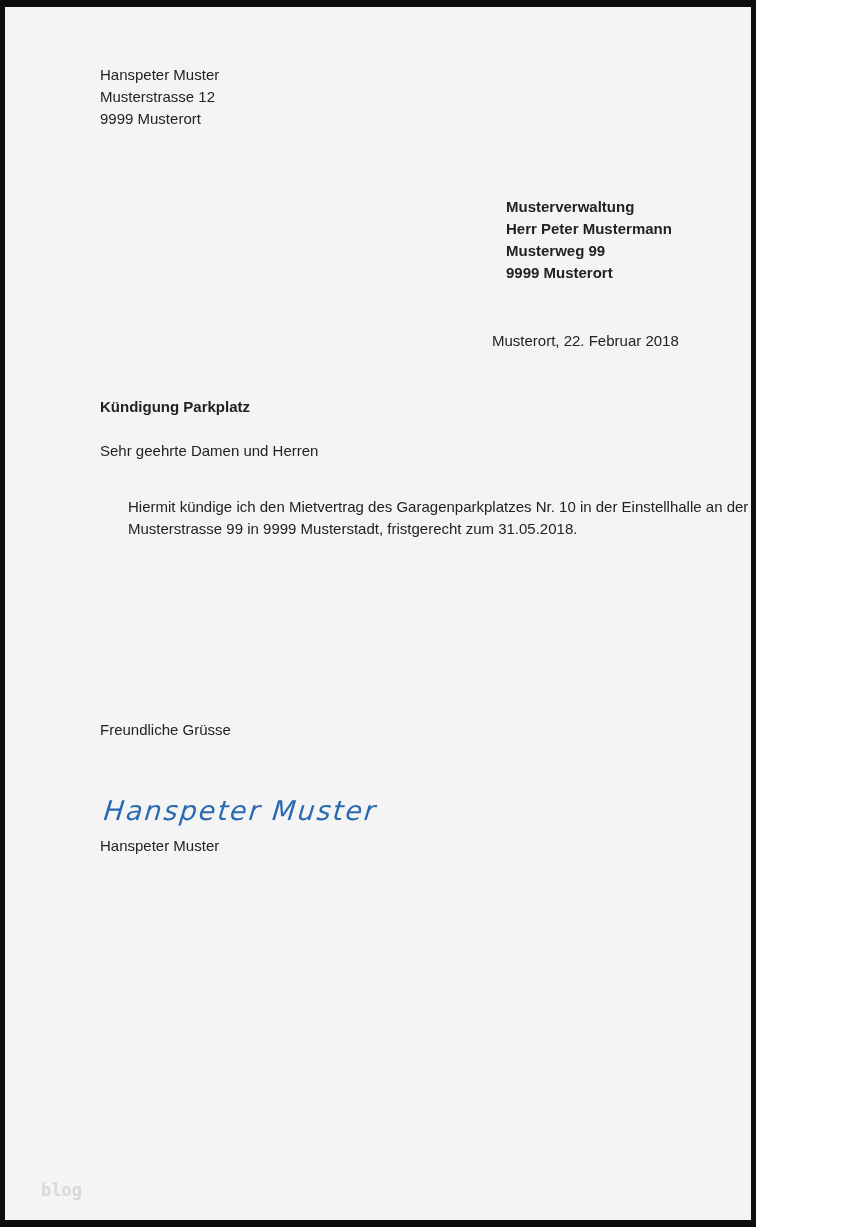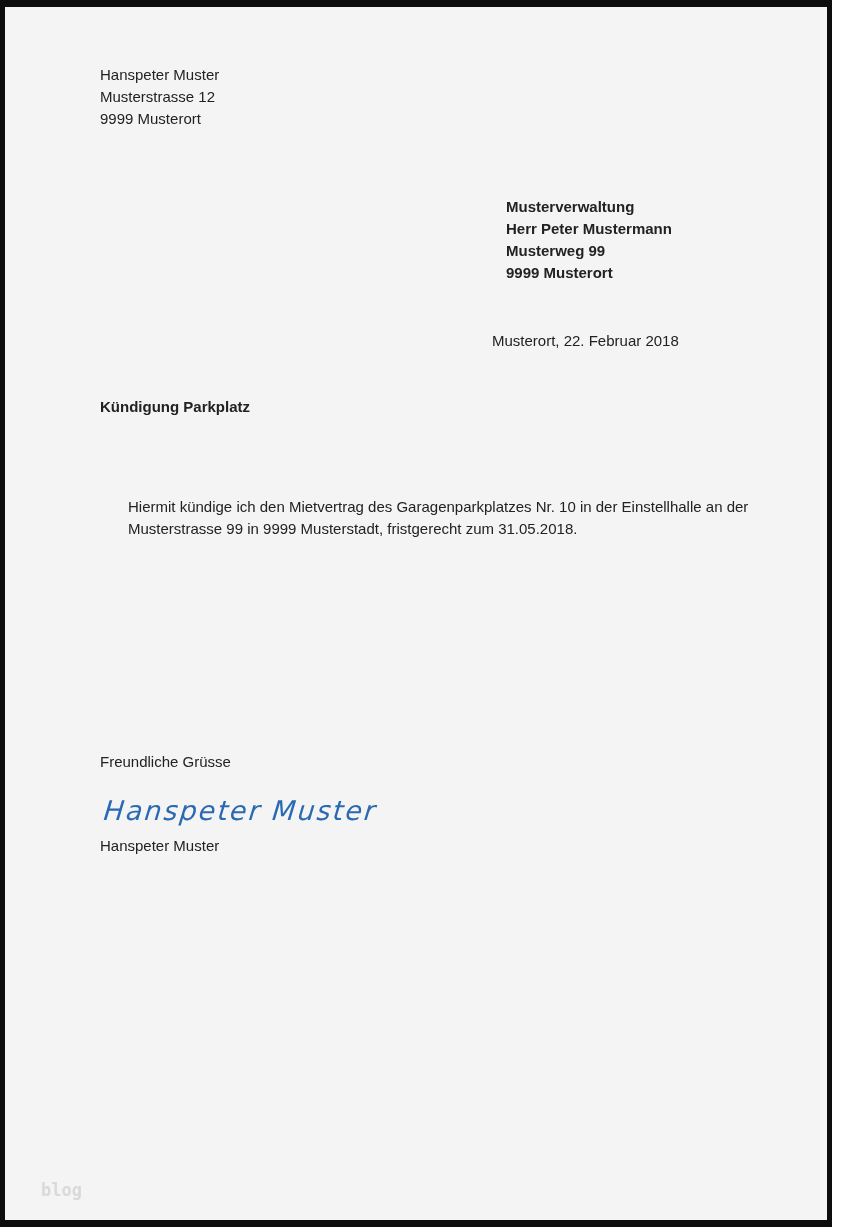--- a/index.html
+++ b/index.html
@@ -2,21 +2,21 @@
 <html lang="de"><head>
 <meta charset="utf-8">
 <style>
   html, body {
     margin: 0;
     padding: 0;
     background: #ffffff;
   }
   .page {
     position: relative;
-    width: 832px;
+    width: 756px;
     height: 1227px;
     box-sizing: border-box;
     background: #f4f4f4;
     border: 5px solid #0d0d0d;
     border-top-width: 7px;
     border-bottom-width: 7px;
     font-family: "Liberation Sans", "DejaVu Sans", sans-serif;
     font-size: 15px;
     line-height: 22px;
     color: #222222;
@@ -27,21 +27,21 @@
   .sender-block   { left: 95px;  top: 57px; }
   .recipient-block{ left: 501px; top: 189px; font-weight: bold; }
   .date-line      { left: 487px; top: 323px; white-space: pre; }
   .subject        { left: 95px;  top: 389px; font-weight: bold; }
   .salutation     { left: 95px;  top: 433px; }
   .para { left: 111px; width: 678px; margin: 12px; }
   .para-1 { top: 477px; }
   .para-2 { top: 544px; }
   .para-3 { top: 610px; }
   .para-4 { top: 654px; }
-  .closing { left: 95px; top: 744px; }
+  .closing { left: 95px; top: 712px; }
   .signature {
     left: 97px; top: 786px;
     font-family: "DejaVu Sans", sans-serif;
     font-style: italic;
     font-size: 27px;
     line-height: 36px;
     letter-spacing: 2px;
     transform: skewX(-6deg);
     transform-origin: left bottom;
   }
@@ -69,20 +69,21 @@
     <div class="addr-line">Musterverwaltung</div>
     <div class="addr-line">Herr Peter Mustermann</div>
     <div class="addr-line">Musterweg 99</div>
     <div class="addr-line">9999 Musterort</div>
   </div>
 
   <div class="abs date-line">Musterort, 22. Februar 2018</div>
 
   <div class="abs subject">Kündigung Parkplatz</div>
 
+  <div class="abs salutation">Sehr geehrte Damen und Herren</div>
 
   <p class="abs para para-1">Hiermit kündige ich den Mietvertrag des Garagenparkplatzes Nr. 10 in der Einstellhalle an der Musterstrasse 99 in 9999 Musterstadt, fristgerecht zum 31.05.2018.</p>
 
   <div class="abs closing">Freundliche Grüsse</div>
 
   <div class="abs signature" style="color: rgb(42, 106, 178);">Hanspeter Muster</div>
 
   <div class="abs signed-name">Hanspeter Muster</div>
 
   <div class="abs watermark">blog</div>

